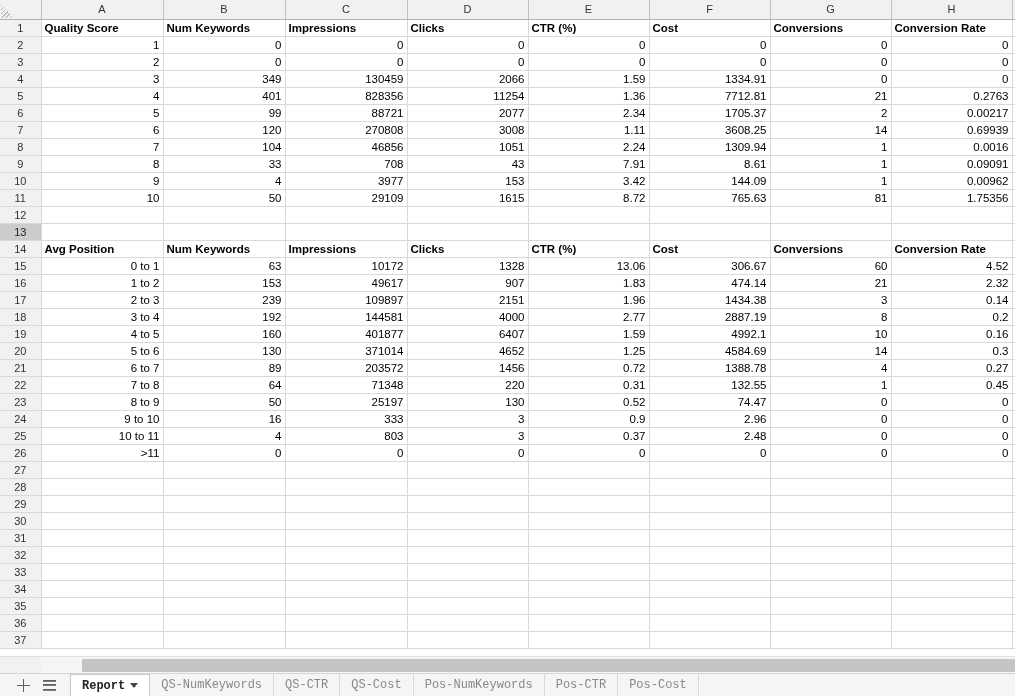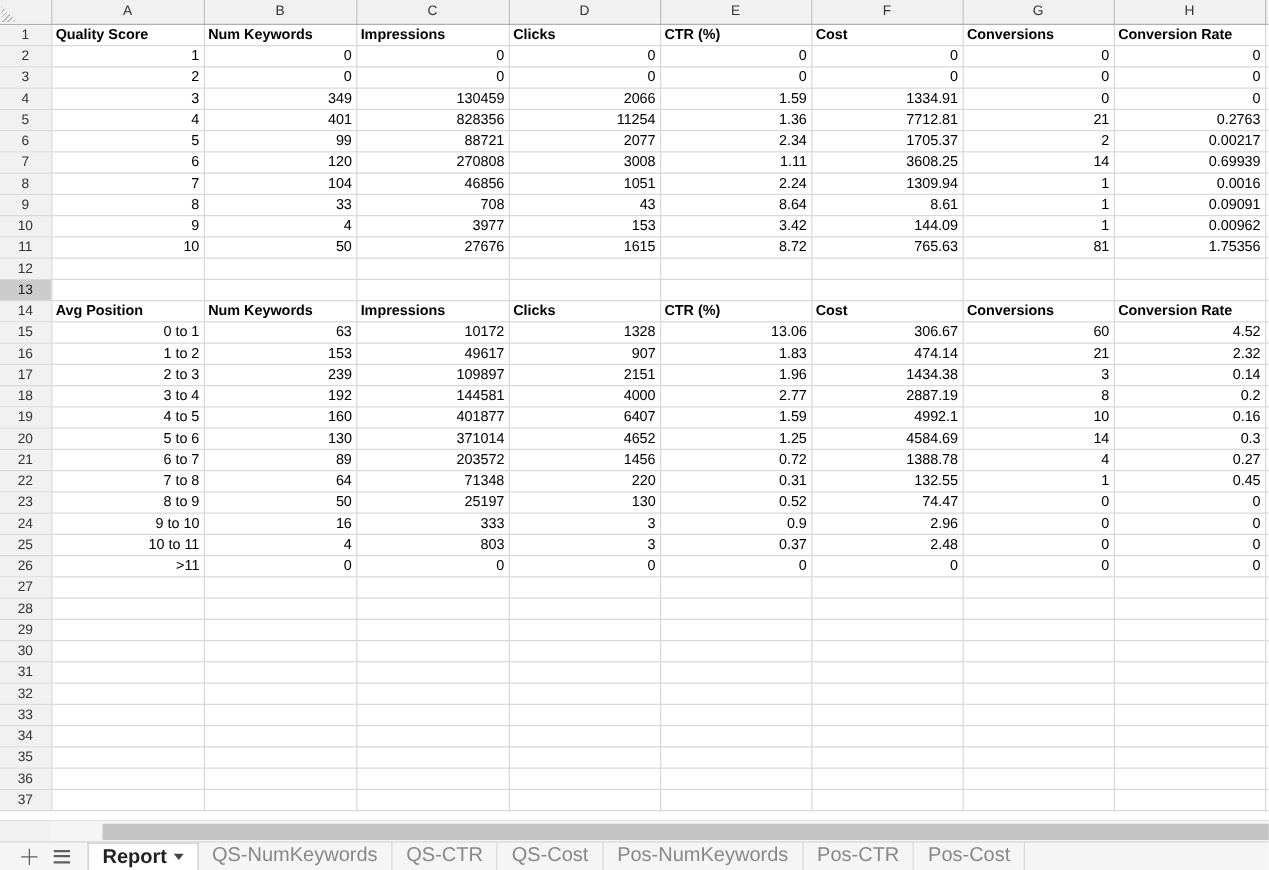--- a/index.html
+++ b/index.html
@@ -162,22 +162,23 @@
 
   #tabs { display: flex; align-items: stretch; margin-left: 8px; }
 
   .tab {
     display: flex; align-items: center; gap: 5px;
     padding: 0 11px;
     border-right: 1px solid #dadada;
     color: #888;
     background: transparent;
     cursor: pointer;
-    font-size: 16px;
+    font-size: 12px;
     white-space: nowrap;
+    font-family: Liberation Mono, monospace;
   }
   .tab:first-child { border-left: 1px solid #dadada; }
   .tab.active {
     background: #fff;
     color: #222;
     font-weight: bold;
     border-left: 1px solid #c8c8c8;
     border-right: 1px solid #c8c8c8;
     border-top: 1px solid #c8c8c8;
   }
@@ -321,21 +322,21 @@
             <td class="cell">1</td>
             <td class="cell">0.0016</td>
             <td class="cell"></td>
           </tr>
           <tr>
             <td class="rowhdr">9</td>
             <td class="cell">8</td>
             <td class="cell">33</td>
             <td class="cell">708</td>
             <td class="cell">43</td>
-            <td class="cell">8.64</td>
+            <td class="cell">7.91</td>
             <td class="cell">8.61</td>
             <td class="cell">1</td>
             <td class="cell">0.09091</td>
             <td class="cell"></td>
           </tr>
           <tr>
             <td class="rowhdr">10</td>
             <td class="cell">9</td>
             <td class="cell">4</td>
             <td class="cell">3977</td>
@@ -343,21 +344,21 @@
             <td class="cell">3.42</td>
             <td class="cell">144.09</td>
             <td class="cell">1</td>
             <td class="cell">0.00962</td>
             <td class="cell"></td>
           </tr>
           <tr>
             <td class="rowhdr">11</td>
             <td class="cell">10</td>
             <td class="cell">50</td>
-            <td class="cell">27676</td>
+            <td class="cell">29109</td>
             <td class="cell">1615</td>
             <td class="cell">8.72</td>
             <td class="cell">765.63</td>
             <td class="cell">81</td>
             <td class="cell">1.75356</td>
             <td class="cell"></td>
           </tr>
           <tr>
             <td class="rowhdr">12</td>
             <td class="cell"></td>

